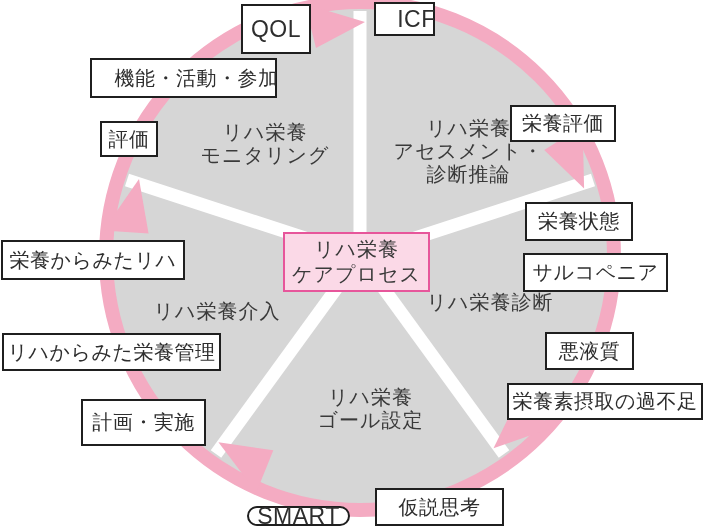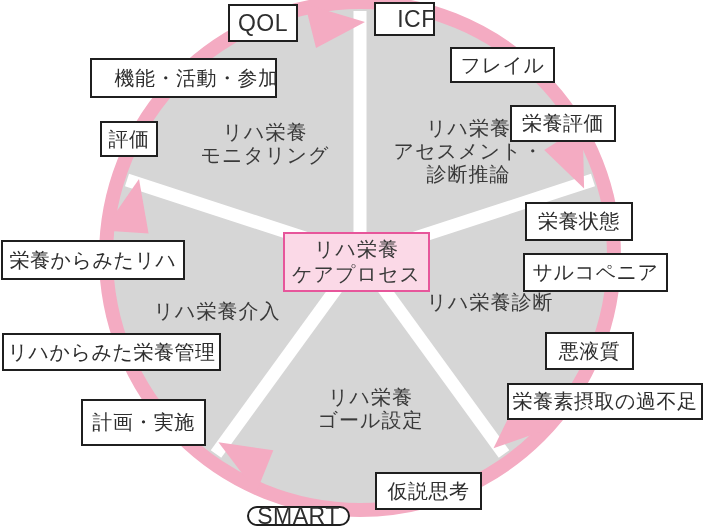--- a/index.html
+++ b/index.html
@@ -59,29 +59,28 @@
 アセスメント・
 診断推論</div>
   <div class="wedge-label" style="left:410px;top:291px;width:160px;">リハ栄養診断</div>
   <div class="wedge-label" style="left:303px;top:386px;width:135px;">リハ栄養
 ゴール設定</div>
   <div class="wedge-label" style="left:142px;top:300px;width:150px;">リハ栄養介入</div>
 
   <div class="center-box">リハ栄養
 ケアプロセス</div>
 
-  <div class="callout latin" style="left:228px;top:4px;width:70px;height:38px;">QOL</div>
+  <div class="callout latin" style="left:241px;top:4px;width:70px;height:50px;">QOL</div>
   <div class="callout latin" style="left:374px;top:2px;width:61px;height:34px;padding-left:24px;">ICF</div>
-  <div class="callout" style="left:450px;top:47px;width:105px;height:36px;">フレイル</div>
   <div class="callout" style="left:510px;top:105px;width:106px;height:37px;">栄養評価</div>
   <div class="callout" style="left:525px;top:202px;width:108px;height:39px;font-family:Liberation Serif, serif;">栄養状態</div>
   <div class="callout" style="left:523px;top:253px;width:145px;height:39px;font-family:Liberation Mono, monospace;">サルコペニア</div>
   <div class="callout" style="left:545px;top:332px;width:89px;height:38px;">悪液質</div>
   <div class="callout" style="left:507px;top:383px;width:196px;height:37px;">栄養素摂取の過不足</div>
-  <div class="callout" style="left:375px;top:472px;width:107px;height:38px;">仮説思考</div>
+  <div class="callout" style="left:375px;top:488px;width:129px;height:38px;">仮説思考</div>
   <div class="callout latin" style="left:247px;top:506px;width:103px;height:20px;border-radius:10px;">SMART</div>
   <div class="callout" style="left:81px;top:399px;width:125px;height:47px;">計画・実施</div>
   <div class="callout" style="left:2px;top:333px;width:219px;height:38px;">リハからみた栄養管理</div>
   <div class="callout" style="left:1px;top:240px;width:184px;height:40px;">栄養からみたリハ</div>
   <div class="callout" style="left:100px;top:121px;width:58px;height:36px;">評価</div>
   <div class="callout" style="left:90px;top:58px;width:187px;height:40px;padding-left:26px;">機能・活動・参加</div>
 
 </div>
 
 </body></html>

